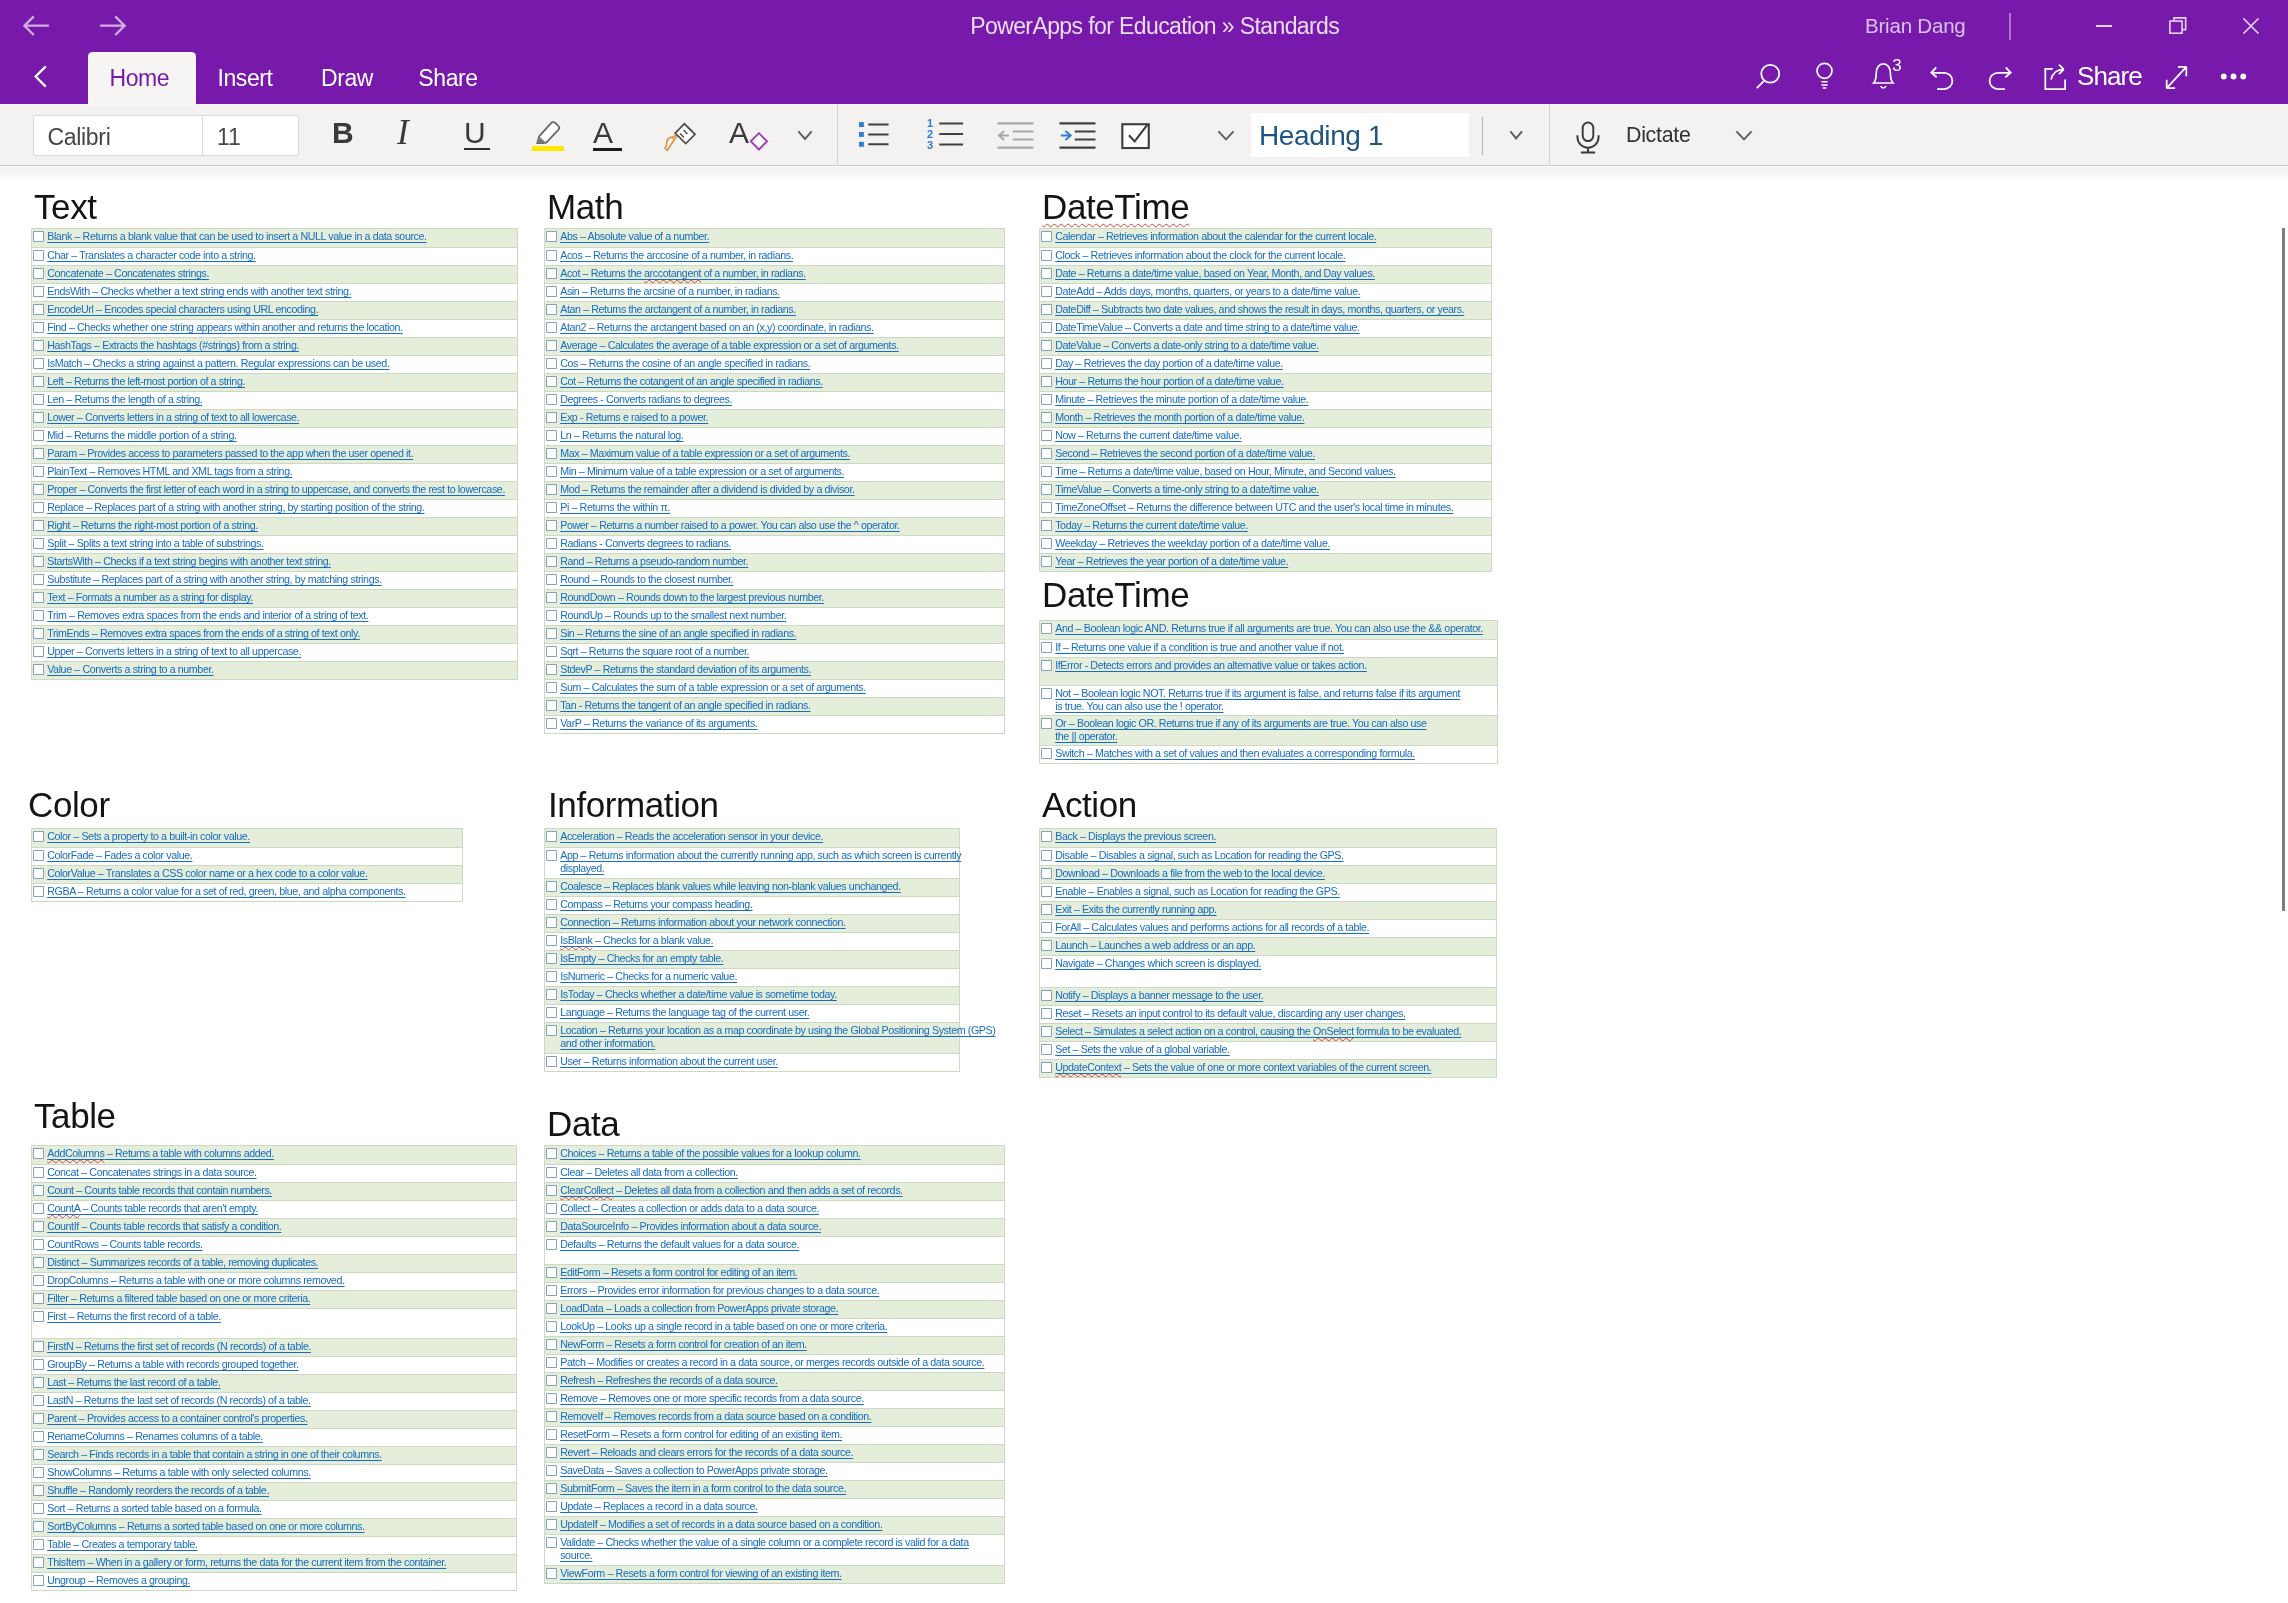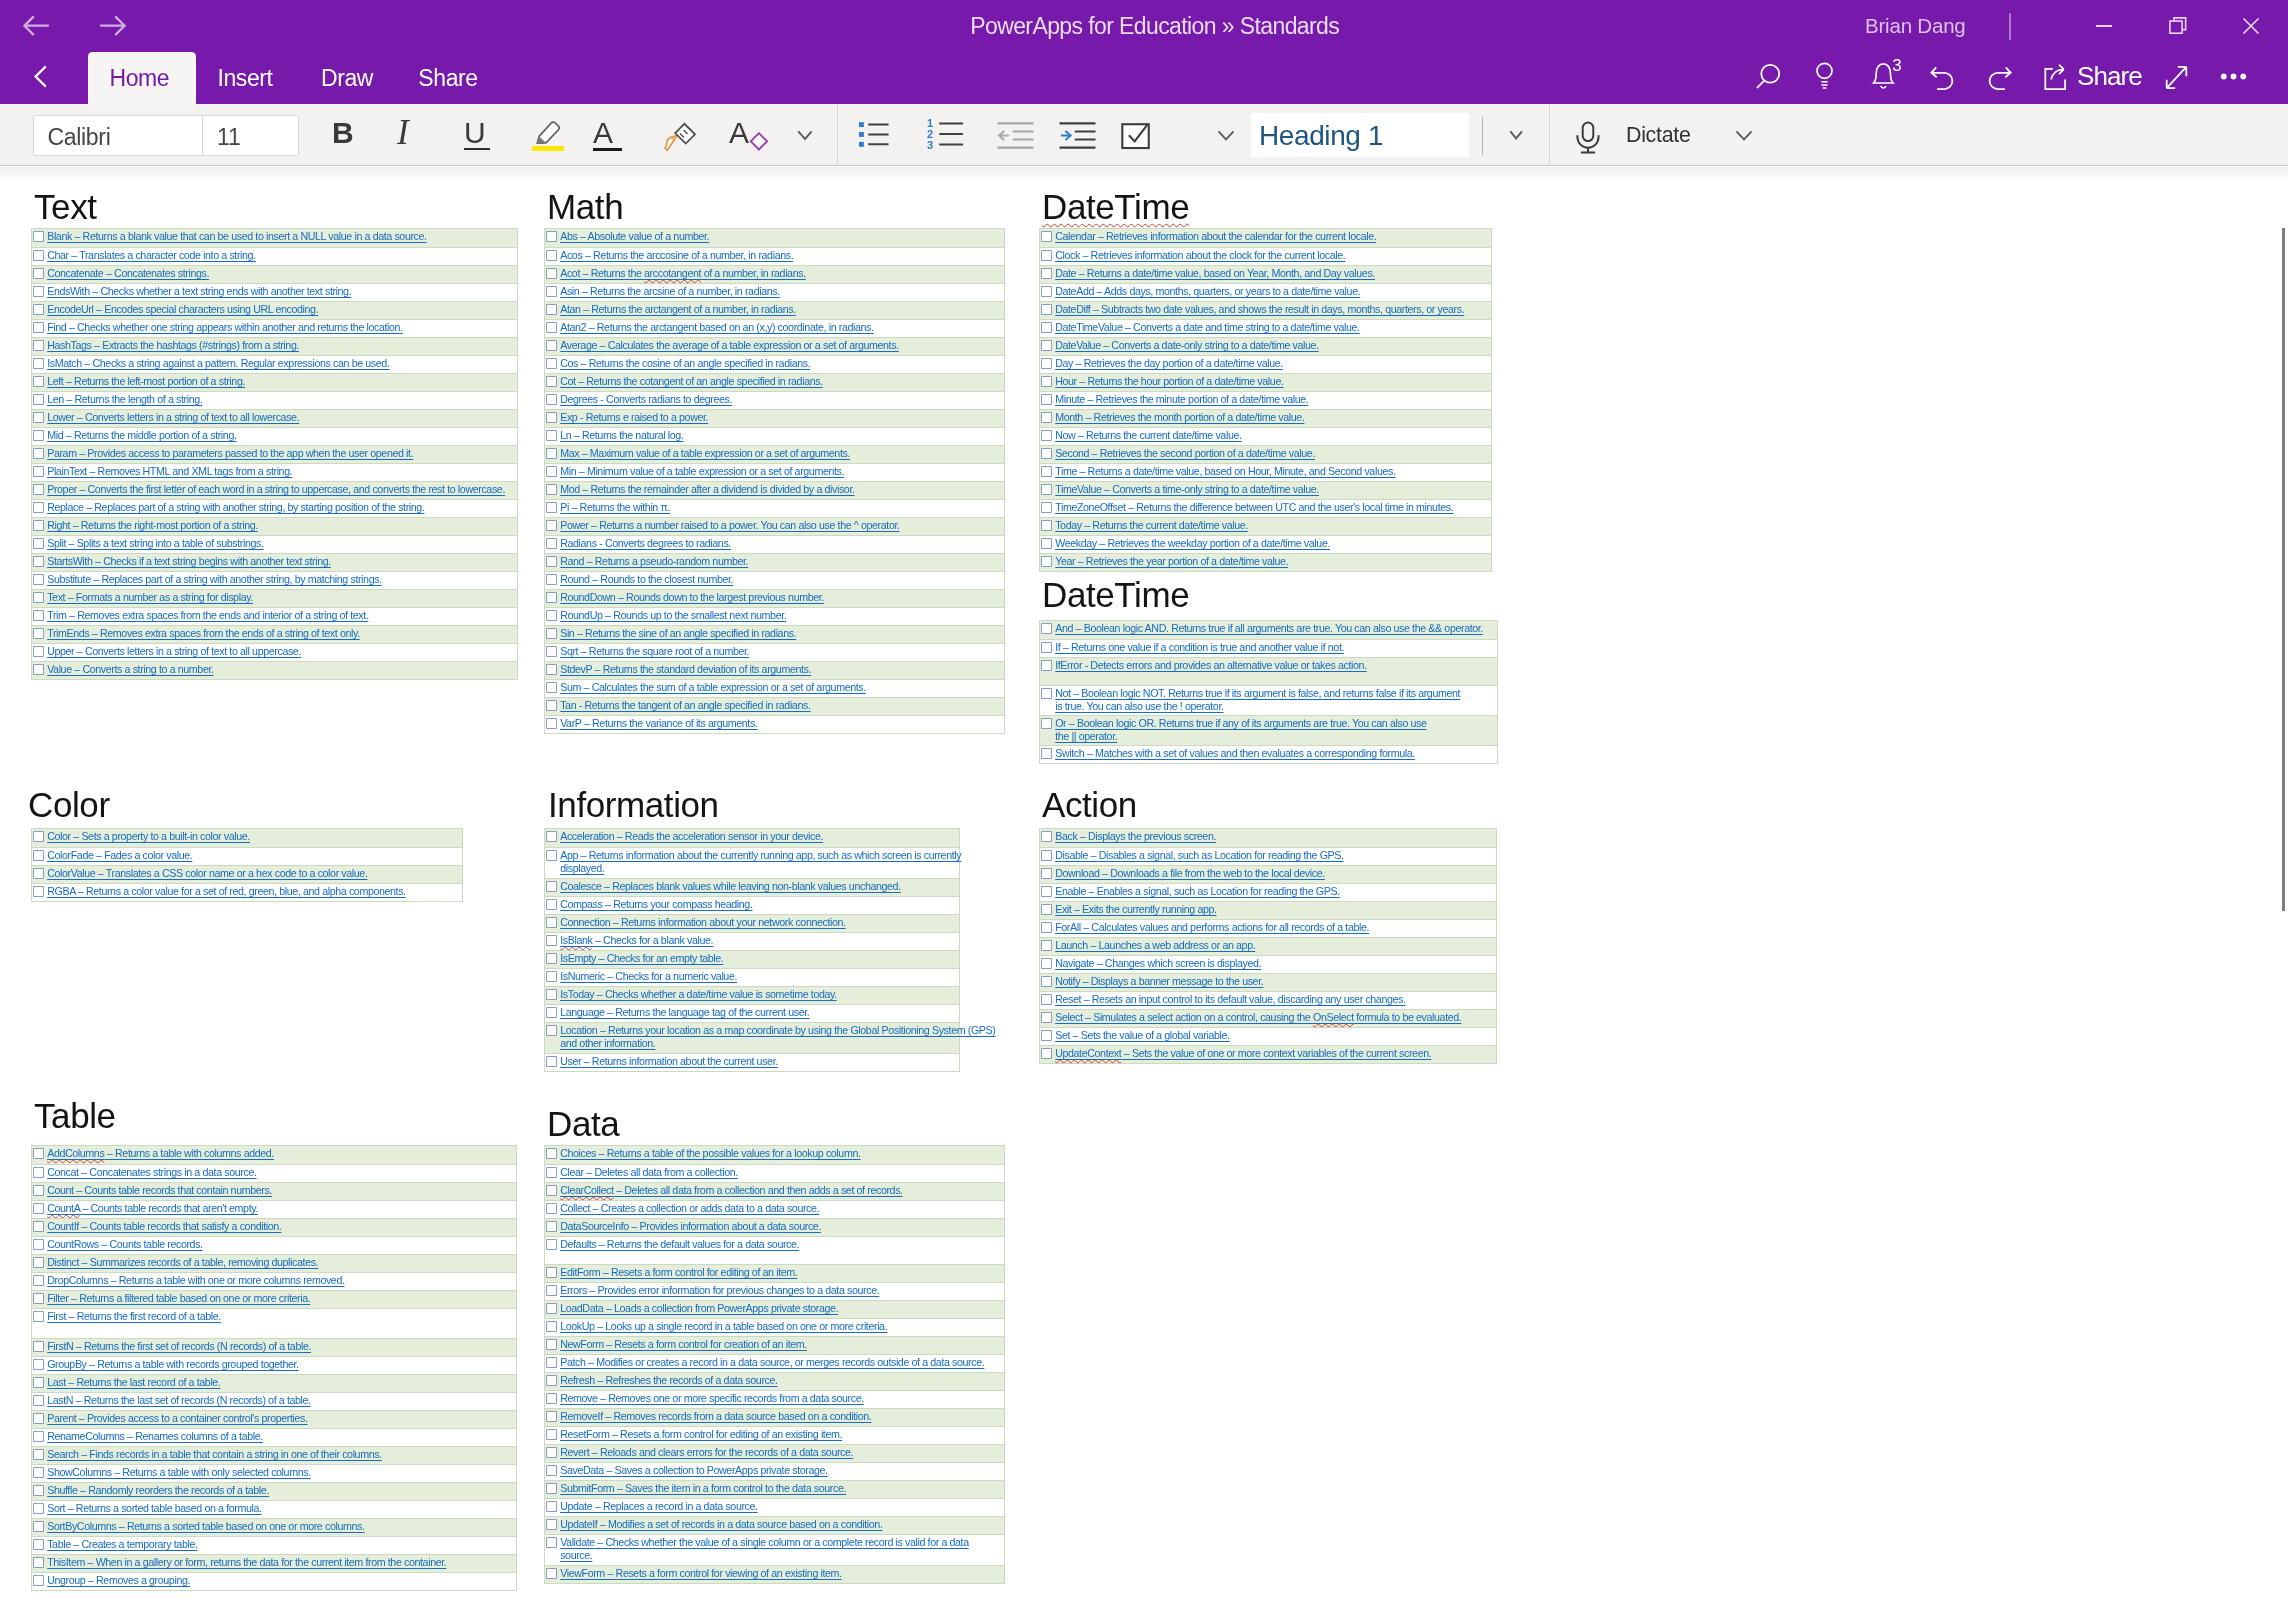--- a/index.html
+++ b/index.html
@@ -605,21 +605,21 @@
       <span class="t">Exit – Exits the currently running app.</span>
     </div>
 <div class="row" style="height:18px">
       <span class="cb"></span>
       <span class="t">ForAll – Calculates values and performs actions for all records of a table.</span>
     </div>
 <div class="row g" style="height:18px">
       <span class="cb"></span>
       <span class="t">Launch – Launches a web address or an app.</span>
     </div>
-<div class="row" style="height:18px">
+<div class="row" style="height:32px">
       <span class="cb"></span>
       <span class="t">Navigate – Changes which screen is displayed.</span>
     </div>
 <div class="row g" style="height:18px">
       <span class="cb"></span>
       <span class="t">Notify – Displays a banner message to the user.</span>
     </div>
 <div class="row" style="height:18px">
       <span class="cb"></span>
       <span class="t">Reset – Resets an input control to its default value, discarding any user changes.</span>

